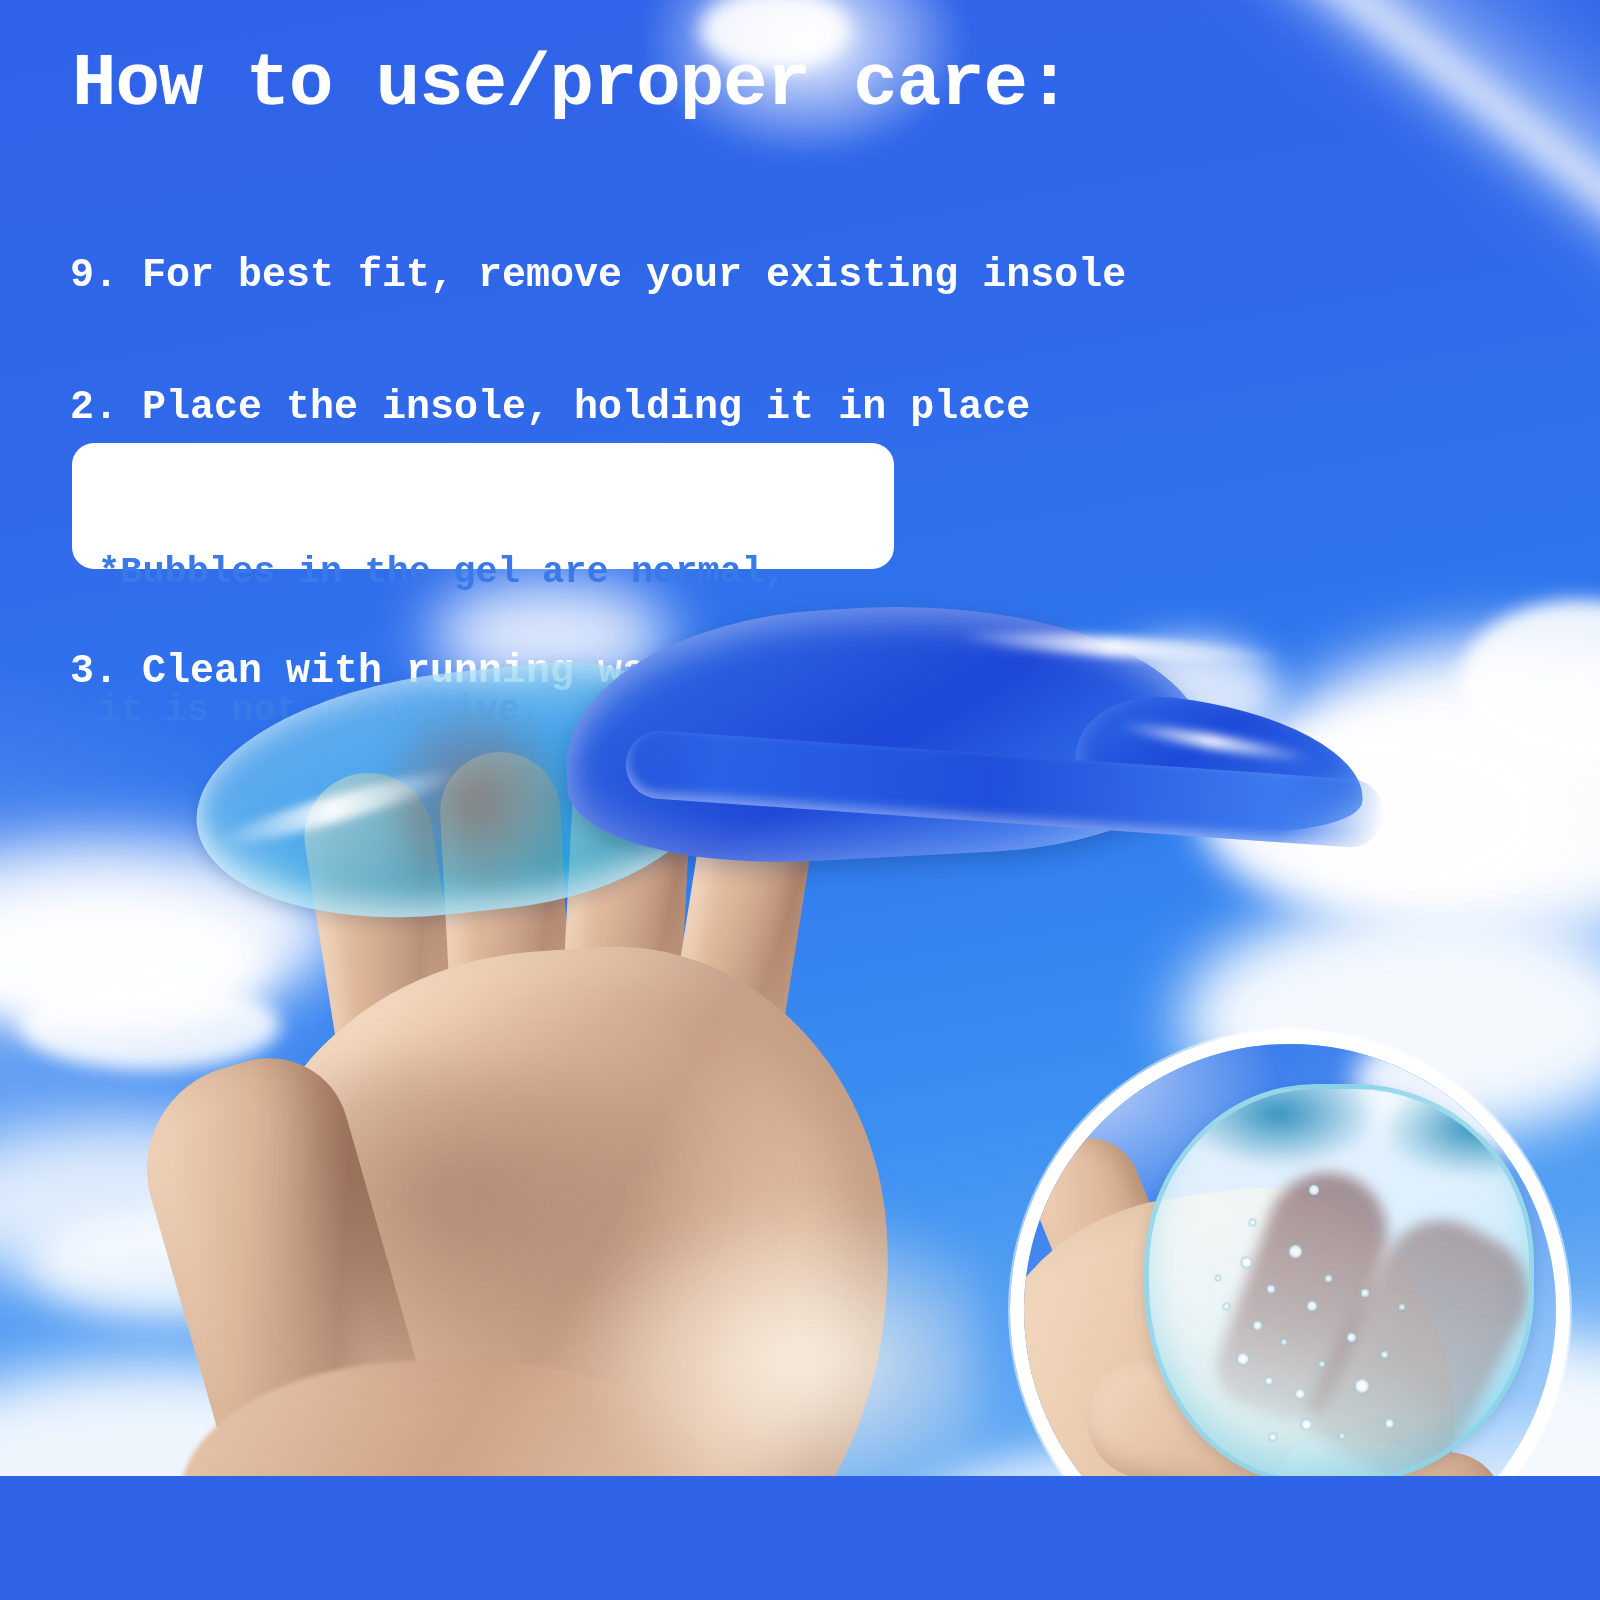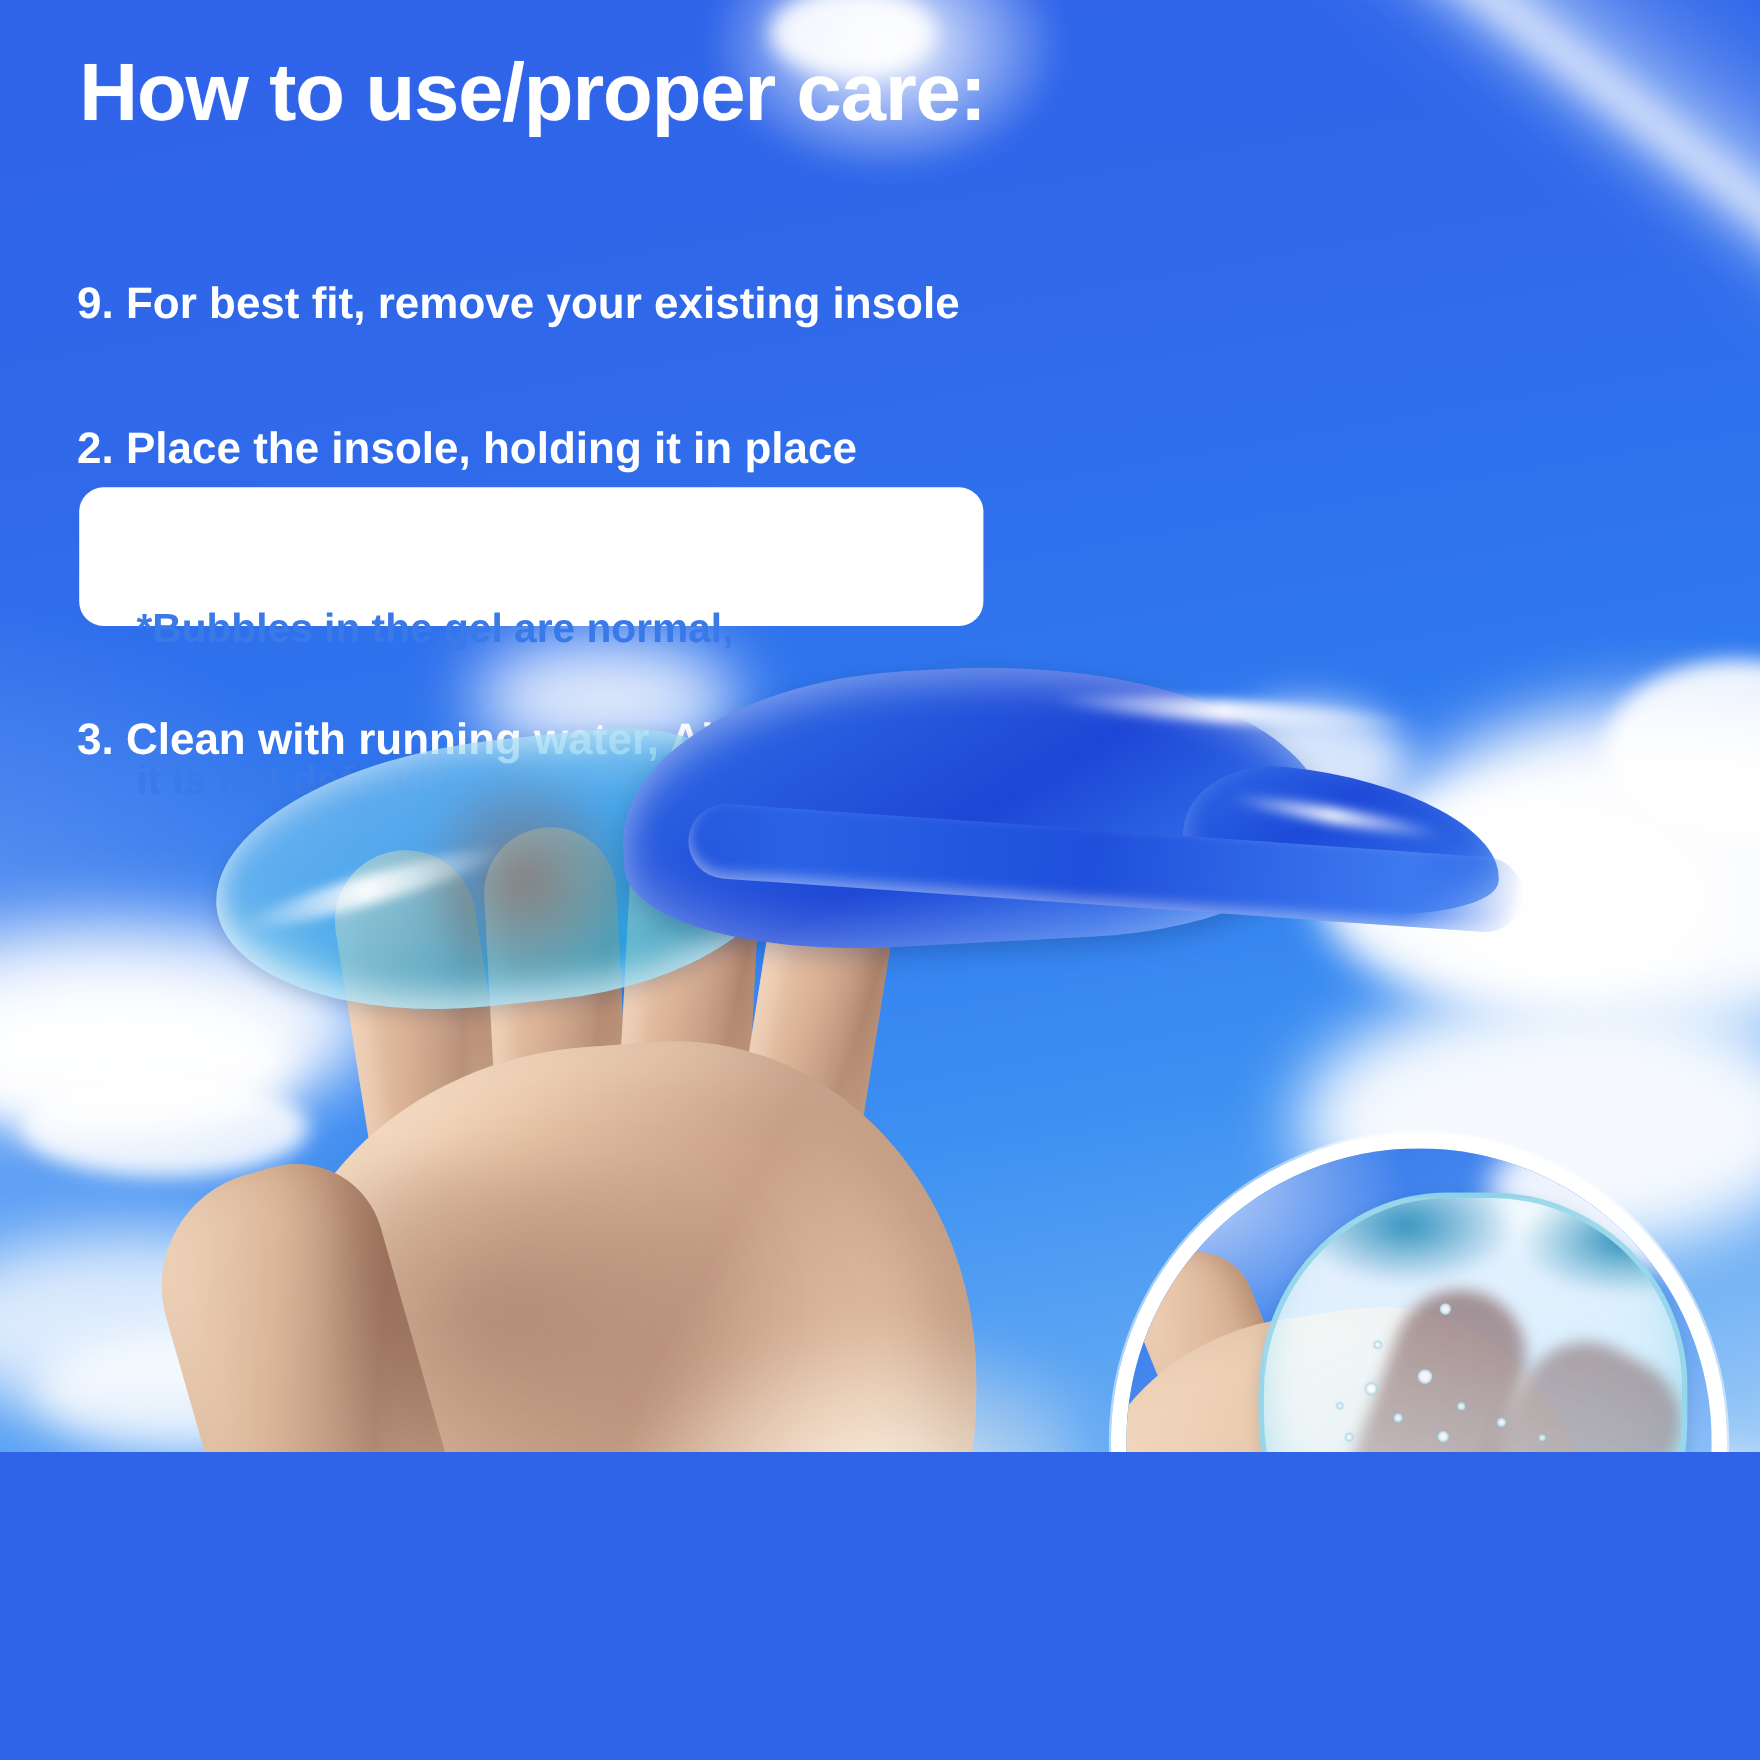--- a/index.html
+++ b/index.html
@@ -1,22 +1,22 @@
 <!DOCTYPE html>
 <html><head>
 <meta charset="utf-8">
 <style>
   html,body{margin:0;padding:0;background:#2f63e8;}
   *{box-sizing:border-box;}
 
   #page{
     position:relative;
-    width:1600px;height:1320px;
+    width:1600px;height:1476px;
     overflow:hidden;
-    font-family:Liberation Sans, sans-serif;
+    font-family:Liberation Mono, monospace;
     background:#3365e8;
   }
 
   
   .sky-base{
     position:absolute;inset:0;
     background:
       radial-gradient(ellipse 1200px 900px at 112% 118%, rgba(255,255,255,.55) 0%, rgba(255,255,255,0) 62%),
       radial-gradient(ellipse 900px 700px at -8% 72%, rgba(255,255,255,.30) 0%, rgba(255,255,255,0) 60%),
       linear-gradient(170deg,#2f62e9 0%,#3069ea 28%,#2f78ee 52%,#3d90f2 74%,#76b6f5 100%);
@@ -74,21 +74,21 @@
     width:822px;height:126px;
     background:#ffffff;
     border-radius:22px;
   }
   .note-text{
     position:absolute;left:98px;top:457px;
     font-size:37px;line-height:46px;
     font-weight:700;color:#3a79e8;
     white-space:pre;
   }
-  .note-line{display:block;margin-left:26px;}
+  .note-line{display:block;}
 
   
   .hand-wrap{position:absolute;left:0;top:760px;width:1200px;height:860px;}
   .palm{
     position:absolute;left:250px;top:190px;width:640px;height:680px;
     background:linear-gradient(122deg,#f6dcc4 0%,#e7c3a6 26%,#c9a189 50%,#e2bfa4 70%,#f7e2cc 100%);
     border-radius:48% 42% 46% 38% / 40% 44% 56% 50%;
     box-shadow:inset -40px -30px 70px rgba(120,70,45,.35),
                inset 30px 20px 60px rgba(255,236,214,.55);
     transform:rotate(-4deg);

